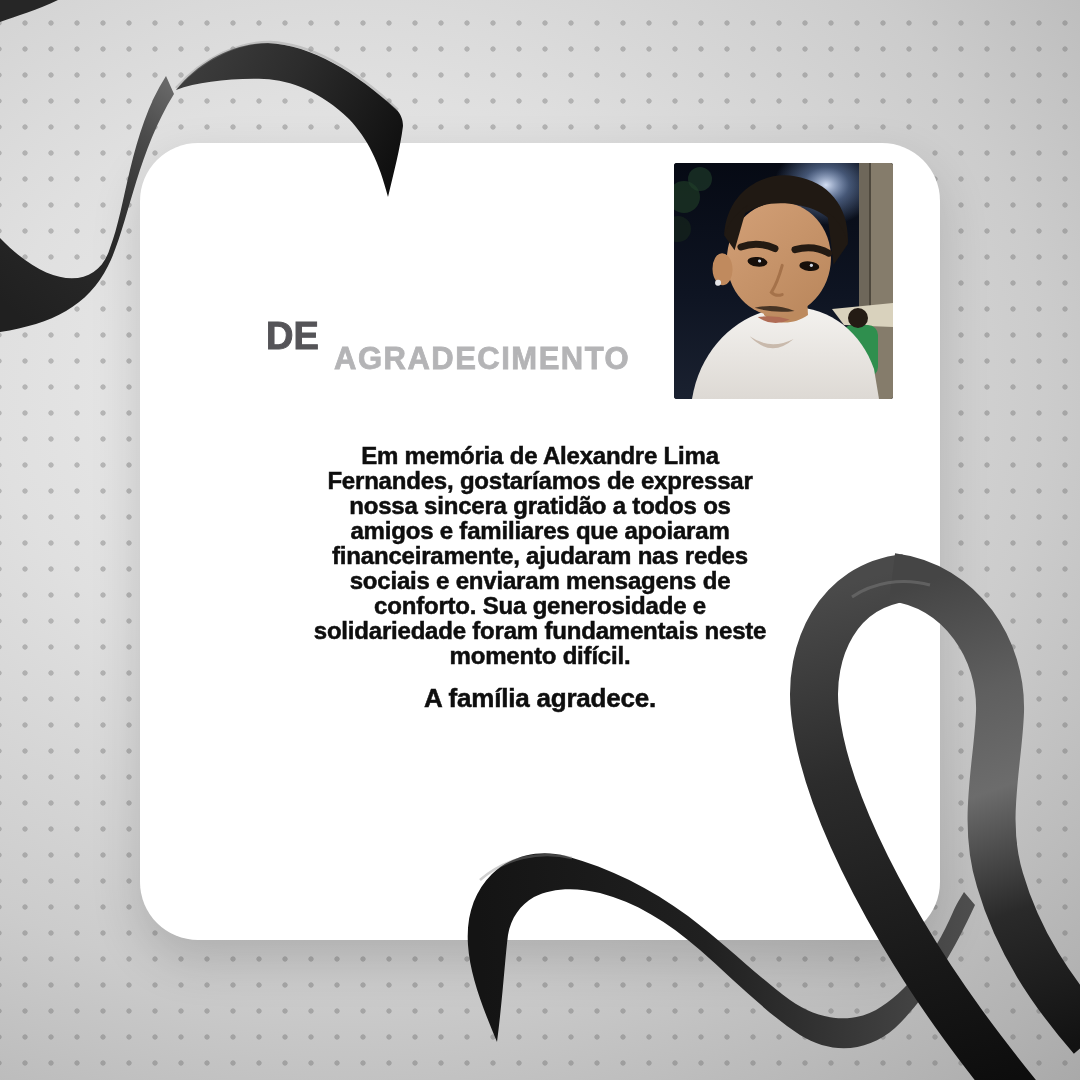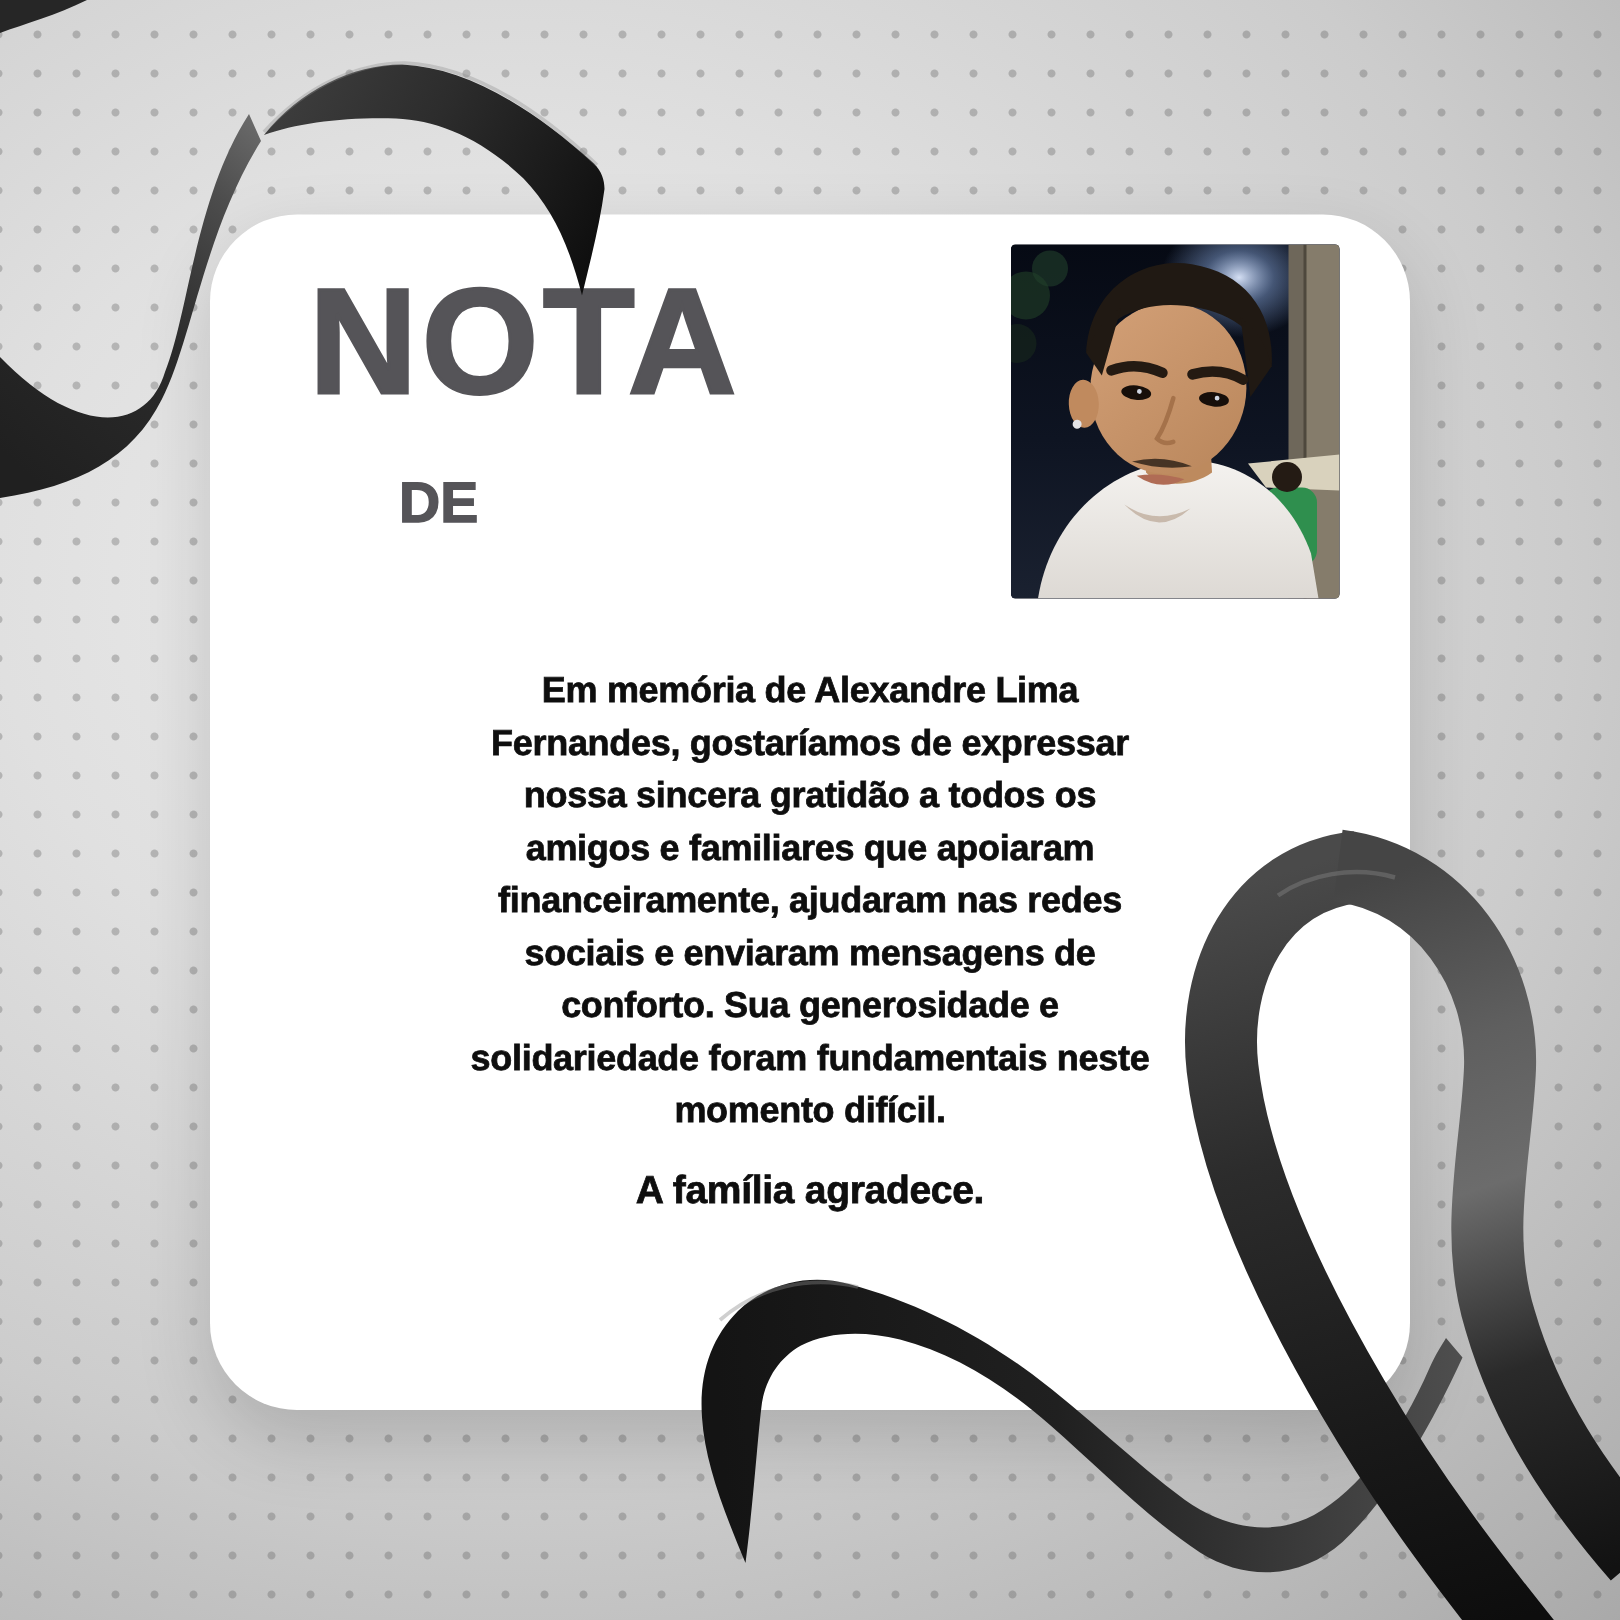--- a/index.html
+++ b/index.html
@@ -56,21 +56,21 @@
     background: #0a0e18;
   }
   .body-copy {
     position: absolute; left: 90px; top: 300px;
     width: 620px;
     text-align: center;
     color: #0e0e0e;
   }
   .body-copy p {
     margin: 0 0 13px 0;
-    font-size: 24px; line-height: 35px;
+    font-size: 24px; line-height: 25px;
     font-weight: bold;
     letter-spacing: -0.2px;
     -webkit-text-stroke: 0.5px #0e0e0e;
     white-space: pre-line;
   }
   .body-copy .closing {
     margin-top: 18px;
     font-size: 26px;
   }
   .ribbon-layer {
@@ -80,24 +80,24 @@
 </style>
 </head>
 <body>
 
 <div class="canvas">
 
   <div class="dot-grid"></div>
 
   <div class="card">
 
-    <div class="title-nota">NOTA</div>
 
     <div class="title-de">DE</div>
 
+    <div class="title-agradecimento">AGRADECIMENTO</div>
 
     <div class="photo-frame" aria-label="Foto em memória de Alexandre Lima Fernandes">
       <svg width="219" height="236" viewBox="0 0 219 236">
         <defs>
           <linearGradient id="pBg" x1="0" y1="0" x2="0" y2="1">
             <stop offset="0" stop-color="#060a14"></stop>
             <stop offset="0.55" stop-color="#0e1422"></stop>
             <stop offset="1" stop-color="#1a2130"></stop>
           </linearGradient>
           <radialGradient id="pGlow" cx="0.5" cy="0.5" r="0.5">

